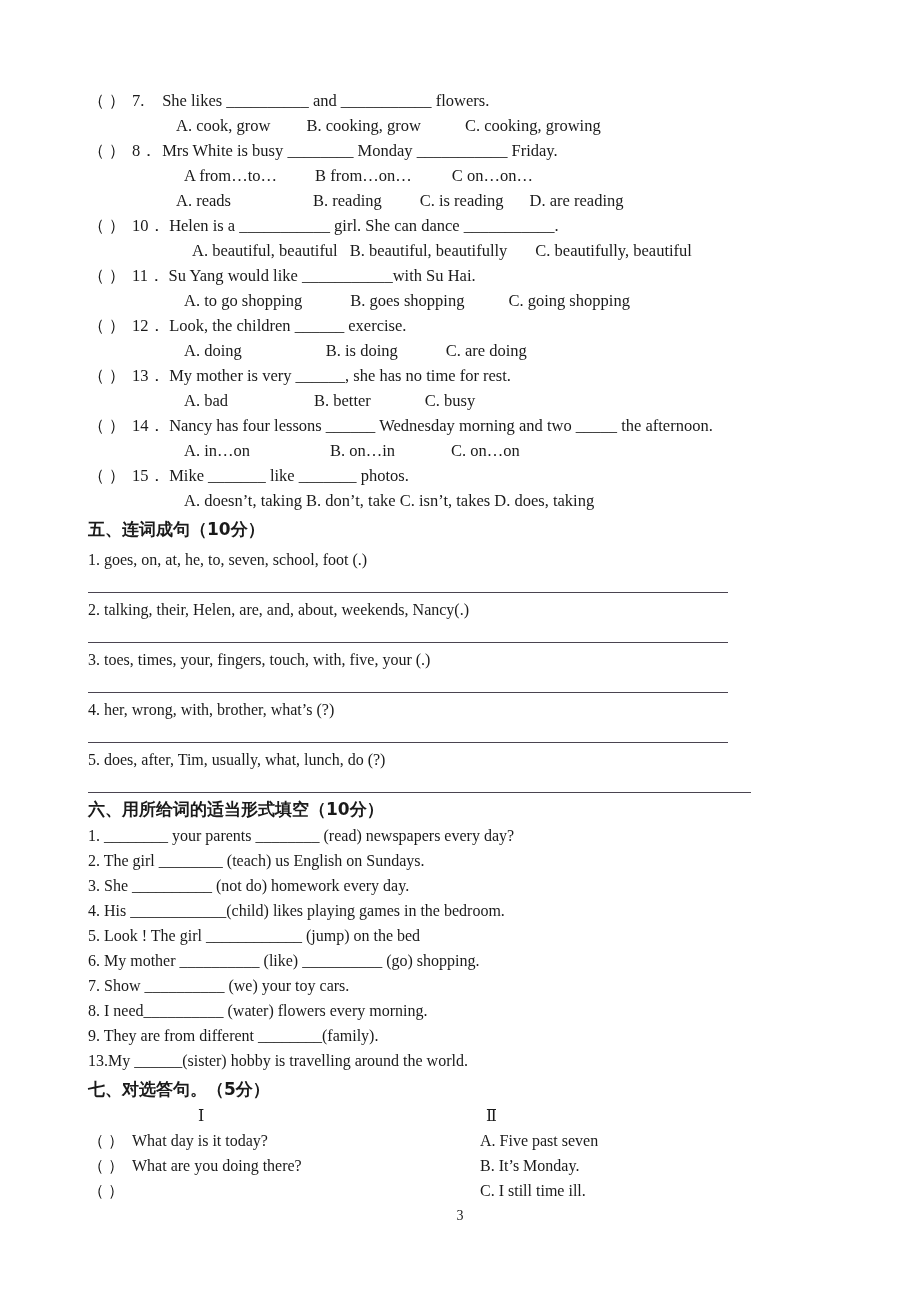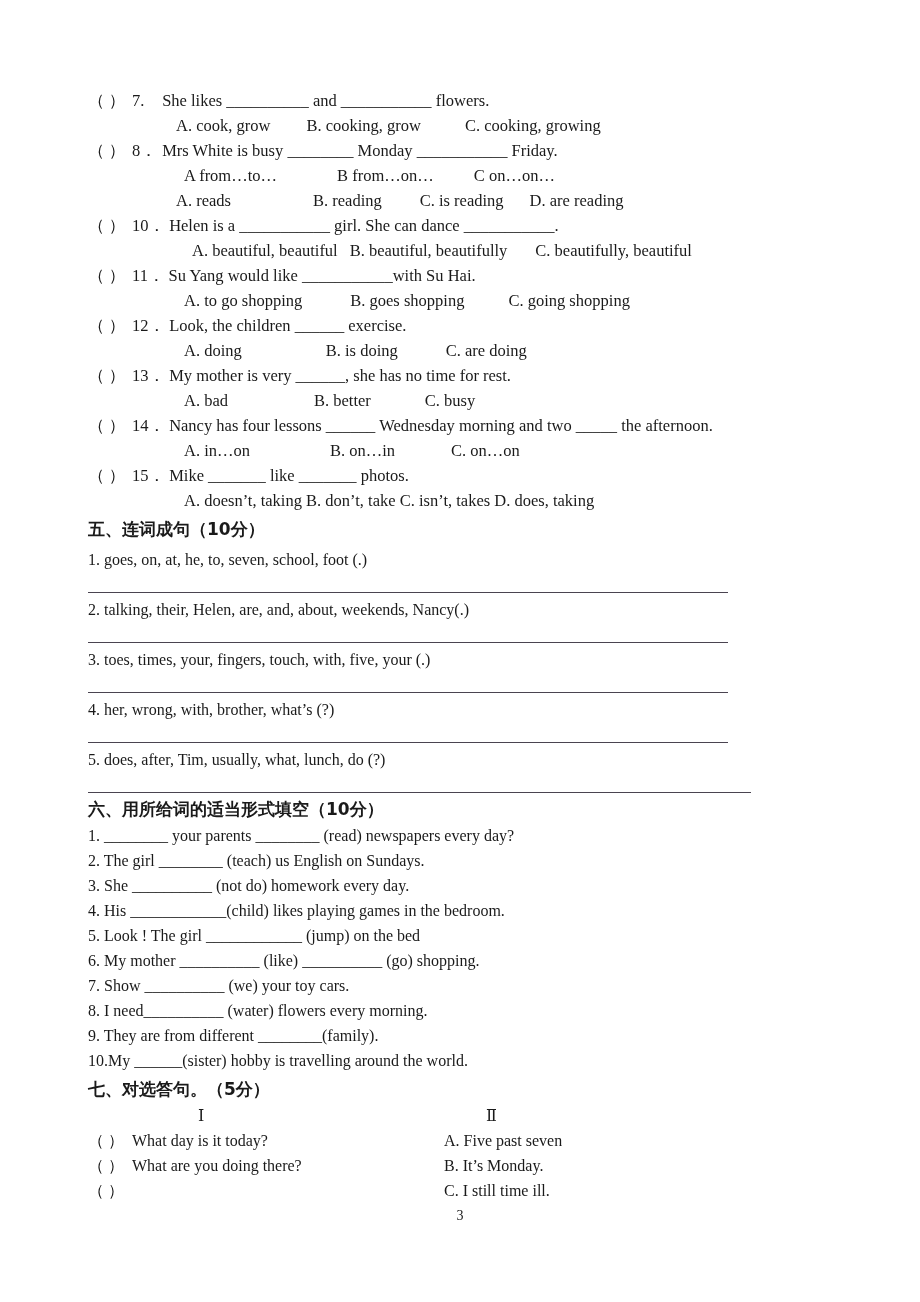--- a/index.html
+++ b/index.html
@@ -112,21 +112,21 @@
   .match-row .mpar {
     position: absolute;
     left: 0;
   }
   .match-row .mq {
     position: absolute;
     left: 44px;
   }
   .match-row .ma {
     position: absolute;
-    left: 356px;
+    left: 392px;
   }
 
   
   .pageno {
     position: absolute;
     top: 1208px;
     left: 0;
     width: 920px;
     text-align: center;
     font-size: 14px;
@@ -139,21 +139,21 @@
 <div class="page">
   <div class="content">
 
     <div class="mc-block">
         <div class="mc-item">
           <div class="mc-q"><span class="mc-paren">（    ）</span><span class="mc-num">7.</span><span class="mc-stem"> She likes  __________  and  ___________  flowers.</span></div>
           <div class="mc-opts" style="padding-left: 88px;"><span class="opt" style="margin-left: 0px;">A. cook, grow</span><span class="opt" style="margin-left: 36px;">B. cooking, grow</span><span class="opt" style="margin-left: 44px;">C. cooking, growing</span></div>
         </div>
         <div class="mc-item">
           <div class="mc-q"><span class="mc-paren">（    ）</span><span class="mc-num">8．</span><span class="mc-stem"> Mrs White is busy ________ Monday ___________ Friday.</span></div>
-          <div class="mc-opts" style="padding-left: 96px;"><span class="opt" style="margin-left: 0px; text-align: center;">A from…to…</span><span class="opt" style="margin-left: 60px;">B from…on…</span><span class="opt" style="margin-left: 40px;">C on…on…</span></div>
+          <div class="mc-opts" style="padding-left: 96px;"><span class="opt" style="margin-left: 0px; text-align: center;">A from…to…</span><span class="opt" style="margin-left: 38px;">B from…on…</span><span class="opt" style="margin-left: 40px;">C on…on…</span></div>
         </div>
         <div class="mc-item">
           <div class="mc-opts" style="padding-left: 88px;"><span class="opt" style="margin-left: 0px;">A. reads</span><span class="opt" style="margin-left: 82px;">B. reading</span><span class="opt" style="margin-left: 38px;">C. is reading</span><span class="opt" style="margin-left: 26px;">D. are reading</span></div>
         </div>
         <div class="mc-item">
           <div class="mc-q"><span class="mc-paren">（    ）</span><span class="mc-num">10．</span><span class="mc-stem"> Helen is a ___________ girl. She can dance ___________.</span></div>
           <div class="mc-opts" style="padding-left: 96px;"><span class="opt" style="margin-left: 8px;">A. beautiful, beautiful</span><span class="opt" style="margin-left: 12px;">B. beautiful, beautifully</span><span class="opt" style="margin-left: 28px;">C. beautifully, beautiful</span></div>
         </div>
         <div class="mc-item">
           <div class="mc-q"><span class="mc-paren">（    ）</span><span class="mc-num">11．</span><span class="mc-stem"> Su Yang would like ___________with Su Hai.</span></div>
@@ -195,21 +195,21 @@
     <div class="ff-block">
         <div class="ff-item">1. ________  your parents  ________  (read) newspapers every day?</div>
         <div class="ff-item">2. The girl  ________  (teach) us English on Sundays.</div>
         <div class="ff-item">3. She  __________  (not do) homework every day.</div>
         <div class="ff-item">4. His ____________(child) likes playing games in the bedroom.</div>
         <div class="ff-item">5. Look !  The girl ____________  (jump) on the bed</div>
         <div class="ff-item">6. My mother  __________  (like)  __________  (go) shopping.</div>
         <div class="ff-item">7. Show  __________  (we) your toy cars.</div>
         <div class="ff-item">8. I need__________ (water) flowers every morning.</div>
         <div class="ff-item">9. They are from different ________(family).</div>
-        <div class="ff-item">10.My ______(sister) hobby is travelling around the world.</div>
+        <div class="ff-item">13.My ______(sister) hobby is travelling around the world.</div>
       </div>
 
     <div class="sec-head">七、对选答句。（5分）</div>
     <div class="match-head">
       <span class="col1">Ⅰ</span>
       <span class="col2">Ⅱ</span>
     </div>
     <div class="match-block">
         <div class="match-row">
           <span class="mpar">（      ）</span>

